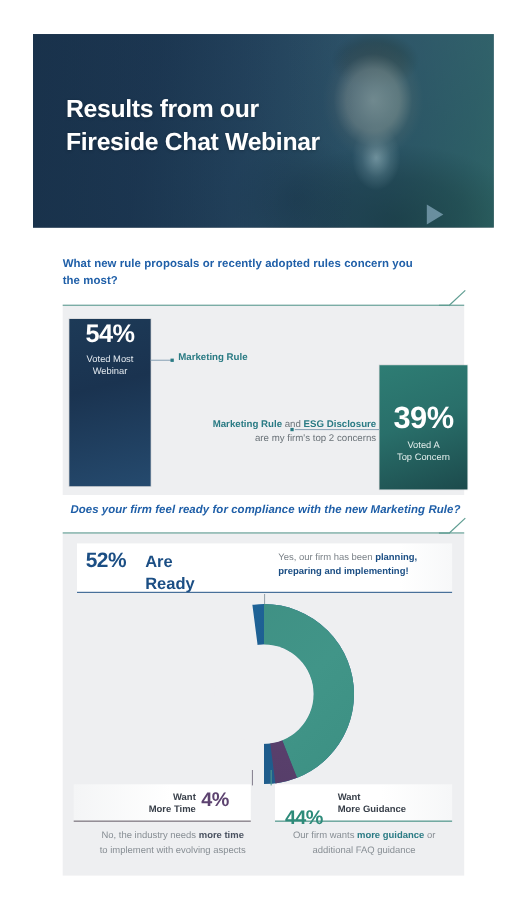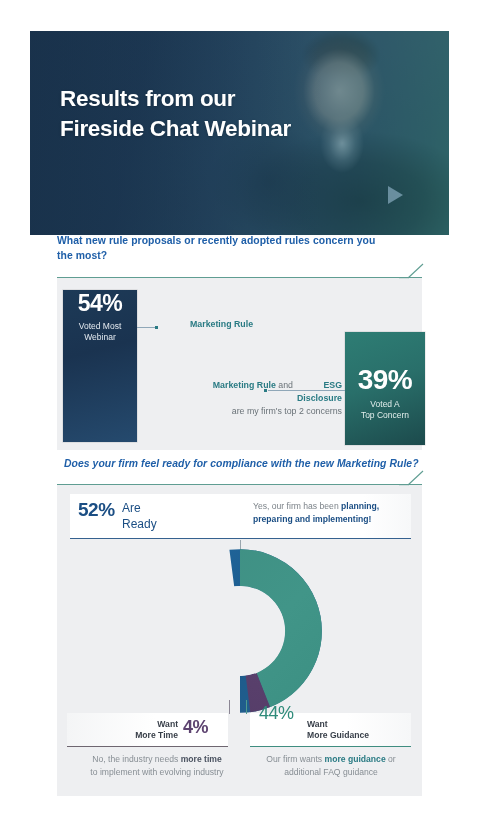--- a/index.html
+++ b/index.html
@@ -12,21 +12,21 @@
     height: 830px;
     position: relative;
     font-family: "Liberation Sans", sans-serif;
     overflow: hidden;
   }
 
   
   #hero {
     position: absolute;
     left: 30px; top: 31px;
-    width: 419px; height: 204px;
+    width: 419px; height: 176px;
     overflow: hidden;
   }
   .hero-photo {
     position: absolute;
     inset: 0;
     background:
       
       radial-gradient(ellipse 46px 54px at 309px 60px, rgba(225,205,190,0.95) 0%, rgba(200,175,158,0.75) 52%, rgba(140,120,110,0.25) 78%, rgba(0,0,0,0) 100%),
       
       radial-gradient(ellipse 40px 26px at 311px 24px, rgba(44,34,28,0.95) 0%, rgba(50,40,32,0.6) 60%, rgba(0,0,0,0) 100%),
@@ -137,41 +137,41 @@
     background: linear-gradient(160deg, #2e7d74 0%, #296f6a 45%, #1c4a4c 100%);
     color: #ffffff;
     text-align: center;
     box-shadow: 0 0 0 0.6px rgba(0,0,0,0.12);
   }
   #stat39 .big { font-size: 28px; font-weight: bold; margin-top: 32px; letter-spacing: -0.5px; }
   #stat39 .small { font-size: 8.5px; line-height: 1.32; margin-top: 3px; color: #e2eeec; }
 
   
   .callout { position: absolute; font-size: 8.8px; line-height: 1.45; color: #6a7278; }
-  .callout b { color: #2a7b84; margin-left: 28px; }
+  .callout b { color: #2a7b84; }
   #callout1 { left: 162px; top: 318px; width: 180px; text-align: left; }
   #callout2 { left: 160px; top: 379px; width: 182px; text-align: right; }
 
   .connector { position: absolute; background: #8fa7b8; }
   .dot { position: absolute; width: 3.4px; height: 3.4px; background: #2a7b84; }
 
   
   #row52 {
     position: absolute;
     left: 70px; top: 494px;
     width: 341px; height: 45px;
     background: linear-gradient(90deg, #ffffff 0%, #ffffff 86%, #f7f8f9 100%);
   }
   #p52 {
     position: absolute; left: 78px; top: 499px;
     color: #1b4e84; font-size: 19px; font-weight: bold; letter-spacing: -0.5px;
   }
   #p52lbl {
-    position: absolute; left: 122px; top: 501px;
-    color: #1b4e84; font-size: 12px; font-weight: normal; line-height: 1.3;
+    position: absolute; left: 132px; top: 501px;
+    color: #1b4e84; font-size: 15px; font-weight: bold; line-height: 1.3;
   }
   #p52txt {
     position: absolute; left: 253px; top: 500px; width: 162px;
     color: #7b8288; font-size: 8.6px; line-height: 1.5;
   }
   #p52txt b { color: #1b4e84; }
   #rule52 { position: absolute; left: 70px; top: 538px; width: 341px; height: 1.1px; background: #35618f; }
   #vsep { position: absolute; left: 240px; top: 540px; width: 1px; height: 24px; background: #9aa6ae; }
 
   
@@ -183,21 +183,21 @@
     background: linear-gradient(90deg, #f4f5f6 0%, #ffffff 55%, #ffffff 100%);
     border-bottom: 1.2px solid #6e6670;
   }
   #box44 {
     position: absolute; left: 250px; top: 713px; width: 161px; height: 33px;
     background: linear-gradient(90deg, #ffffff 0%, #ffffff 60%, #f6f7f8 100%);
     border-bottom: 1.2px solid #3f8d80;
   }
   #p4 { position: absolute; left: 183px; top: 717px; color: #5d4370; font-size: 18px; font-weight: bold; letter-spacing: -0.5px; }
   #p4lbl { position: absolute; left: 118px; top: 719px; width: 60px; text-align: right; color: #383f49; font-size: 8.6px; font-weight: bold; line-height: 1.32; }
-  #p44 { position: absolute; left: 259px; top: 703px; color: #2e8b7a; font-size: 18px; font-weight: normal; letter-spacing: -0.5px; }
+  #p44 { position: absolute; left: 259px; top: 733px; color: #2e8b7a; font-size: 18px; font-weight: bold; letter-spacing: -0.5px; }
   #p44lbl { position: absolute; left: 307px; top: 719px; color: #383f49; font-size: 8.6px; font-weight: bold; line-height: 1.32; }
 
   .caption { position: absolute; font-size: 8.6px; line-height: 1.52; color: #878e94; }
   #cap4 { left: 88px; top: 753px; width: 138px; text-align: center; }
   #cap44 { left: 256px; top: 753px; width: 150px; text-align: center; }
   .caption b { color: #4a5260; }
   #cap44 b { color: #2a7b84; }
 
   .vconn { position: absolute; width: 1px; }
 </style>
@@ -303,21 +303,21 @@
 <div class="vconn" style="left:229px; top:700px; height:14px; background:#8b8694;"></div>
 <div class="vconn" style="left:246px; top:700px; height:14px; background:#4f9a8d;"></div>
 
 <div id="box4"></div>
 <div id="p4lbl">
   <div>Want</div>
   <div>More Time</div>
 </div>
 <div id="p4">4%</div>
 <div class="caption" id="cap4">
-  <span>No, the industry needs </span><b>more time</b><span> to implement with evolving industry</span>
+  <span>No, the industry needs </span><b>more time</b><span> to implement with evolving aspects</span>
 </div>
 
 <div id="box44"></div>
 <div id="p44">44%</div>
 <div id="p44lbl">
   <div>Want</div>
   <div>More Guidance</div>
 </div>
 <div class="caption" id="cap44">
   <span>Our firm wants </span><b>more guidance</b><span> or additional FAQ guidance</span>

